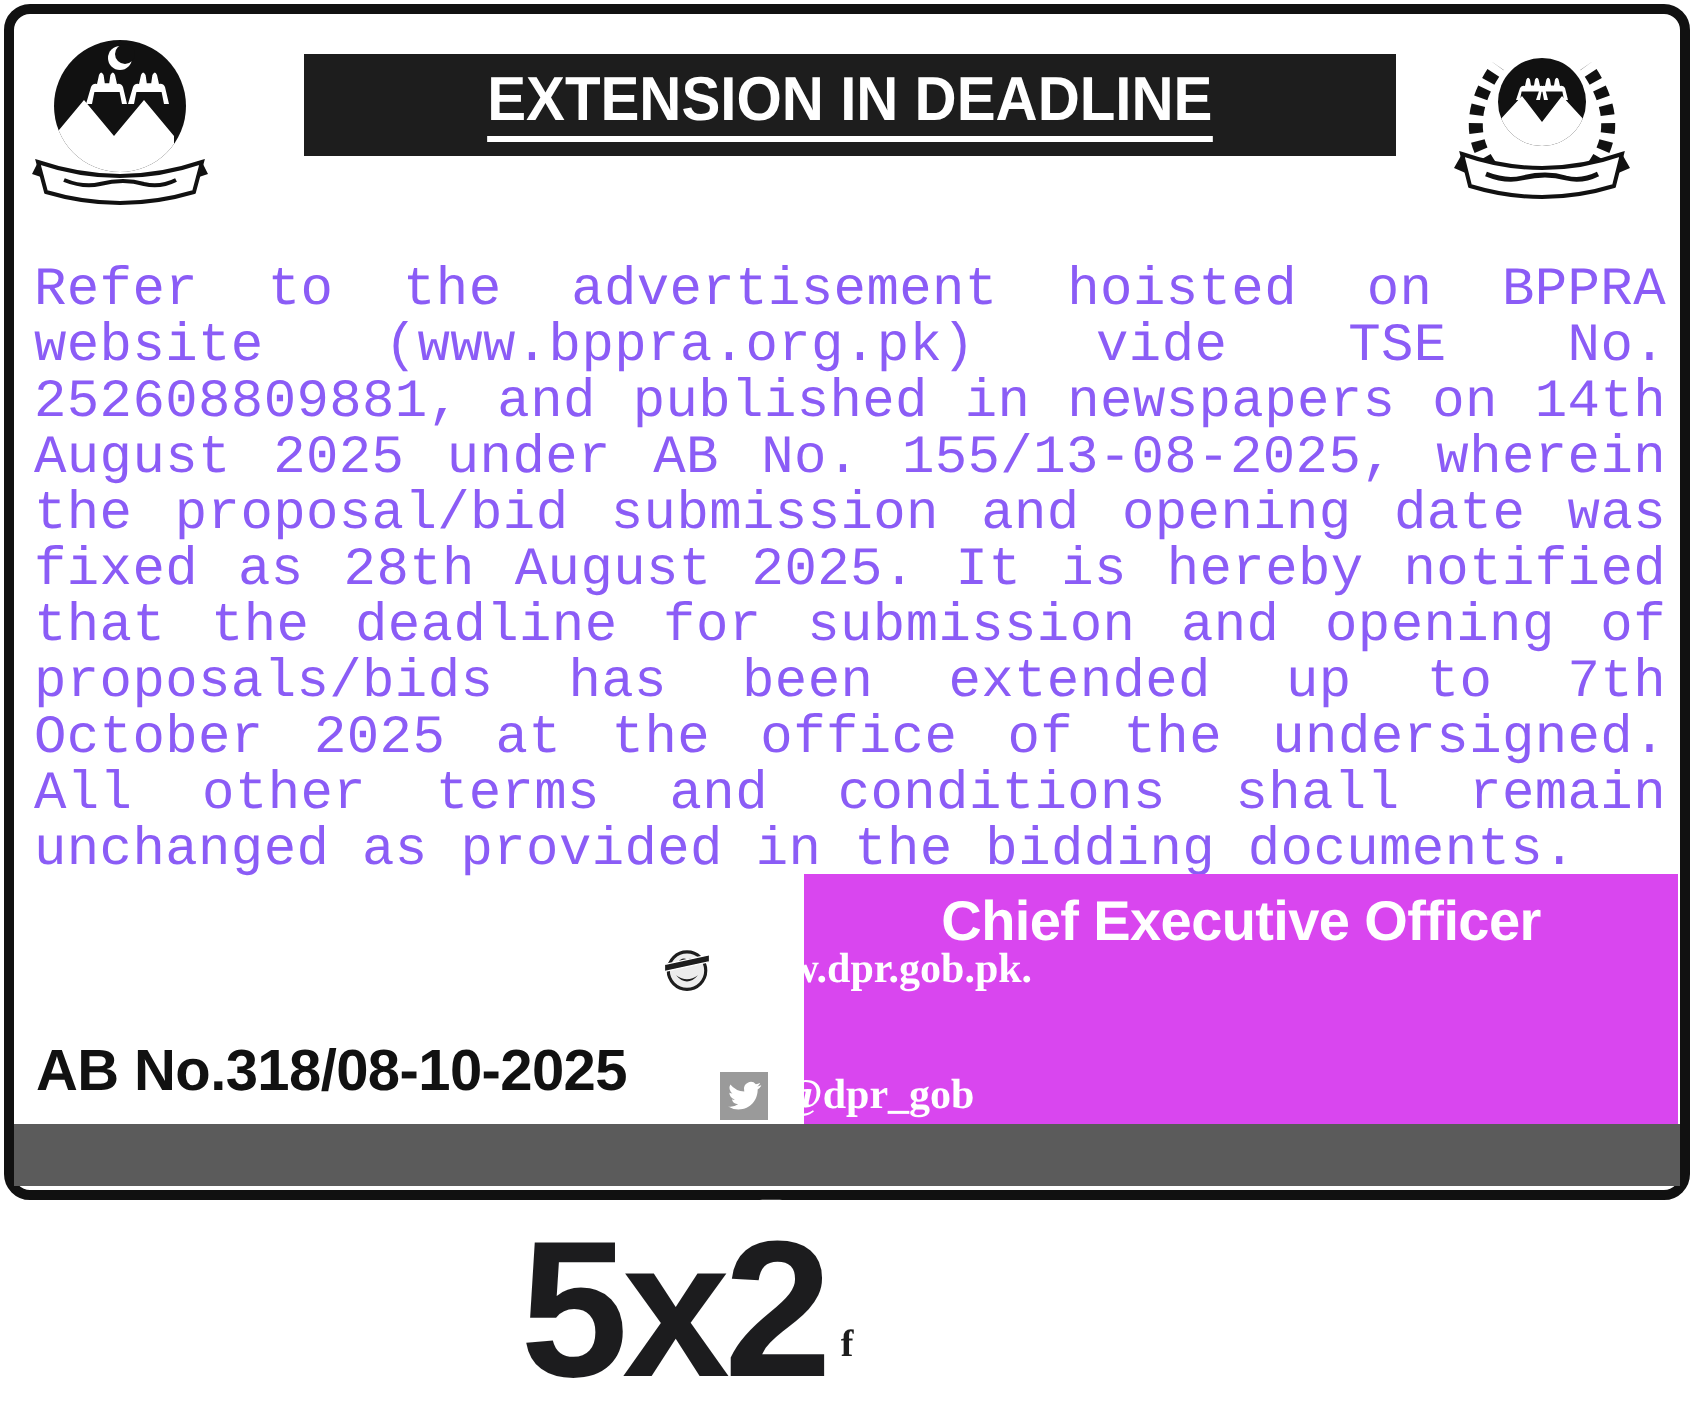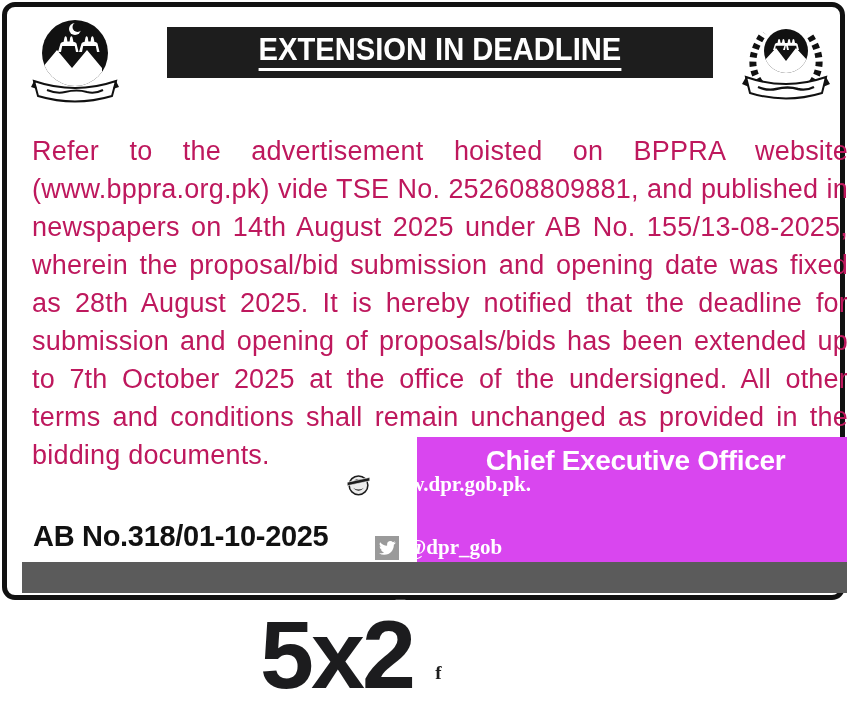--- a/index.html
+++ b/index.html
@@ -1,38 +1,38 @@
 <!DOCTYPE html>
 <html><head>
 <meta charset="utf-8">
 <style>
   html,body{
     margin:0;padding:0;width:847px;height:713px;background:#ffffff;
     font-family:"Liberation Sans",sans-serif;overflow:hidden;position:relative;
   }
   .ad-frame{
     position:absolute;left:2px;top:2px;width:843px;height:598px;
-    border:5px solid #111;border-radius:13px;background:#fff;box-sizing:border-box;padding-left:15px;
+    border:5px solid #111;border-radius:13px;background:#fff;box-sizing:border-box;
   }
   .frame-inner{position:relative;width:100%;height:100%;}
   .logo-left{position:absolute;left:5px;top:8px;width:96px;height:90px;}
   .logo-right{position:absolute;left:700px;top:10px;width:128px;height:90px;}
   .title-bar{
     position:absolute;left:145px;top:20px;width:546px;height:51px;background:#1d1d1d;
     display:flex;align-items:center;justify-content:center;
   }
   .title-text{
     color:#fff;font-weight:bold;font-size:31px;letter-spacing:0px;
     border-bottom:3px solid #fff;padding-bottom:2px;line-height:1.05;
     transform:scaleX(0.94);transform-origin:center;white-space:nowrap;
   }
   .body-text{
     position:absolute;left:10px;top:98px;width:816px;
-    font-size:27px;line-height:38px;color:#be185d;text-align:justify;
-    text-align-last:left;letter-spacing:0.2px;
+    font-size:27px;line-height:28px;color:#8b5cf6;text-align:justify;
+    text-align-last:left;letter-spacing:0.2px;font-family:Liberation Mono, monospace;
   }
   .ceo-box{
     position:absolute;left:395px;top:430px;width:437px;height:125px;background:#d946ef;
     display:flex;justify-content:center;align-items:flex-start;
   }
   .ceo-text{
     color:#fff;font-weight:bold;font-size:28px;margin-top:8px;letter-spacing:-0.3px;
     white-space:nowrap;
   }
   .ab-no{
@@ -108,21 +108,21 @@
         <path d="M24 60 l-4 7 7 3 Z M104 60 l4 7 -7 3 Z" fill="#111"></path>
       </svg>
     </span>
 
     <p class="body-text">Refer to the advertisement hoisted on BPPRA website (www.bppra.org.pk) vide TSE No. 252608809881, and published in newspapers on 14th August 2025 under AB No. 155/13-08-2025, wherein the proposal/bid submission and opening date was fixed as 28th August 2025. It is hereby notified that the deadline for submission and opening of proposals/bids has been extended up to 7th October 2025 at the office of the undersigned. All other terms and conditions shall remain unchanged as provided in the bidding documents.</p>
 
     <div class="ceo-box">
       <span class="ceo-text">Chief Executive Officer</span>
     </div>
 
-    <div class="ab-no">AB No.318/01-10-2025</div>
+    <div class="ab-no">AB No.318/08-10-2025</div>
 
     <div class="footer-bar">
 
       <span class="footer-item">
         <span class="fi">
           <svg width="25" height="25" viewBox="0 0 32 32">
             <circle cx="16" cy="17" r="12" fill="#ececec" stroke="#1d1d1d" stroke-width="2"></circle>
             <path d="M9 20 q7 5 14 0 q-7 8 -14 0 Z" fill="#1d1d1d"></path>
             <path d="M10 12 q3 -4 6 -2 q4 -2 6 2 q-6 3 -12 0 Z" fill="#1d1d1d"></path>
             <path d="M2 13 L30 7 L30 11.5 L2 17.5 Z" fill="#1d1d1d"></path>

